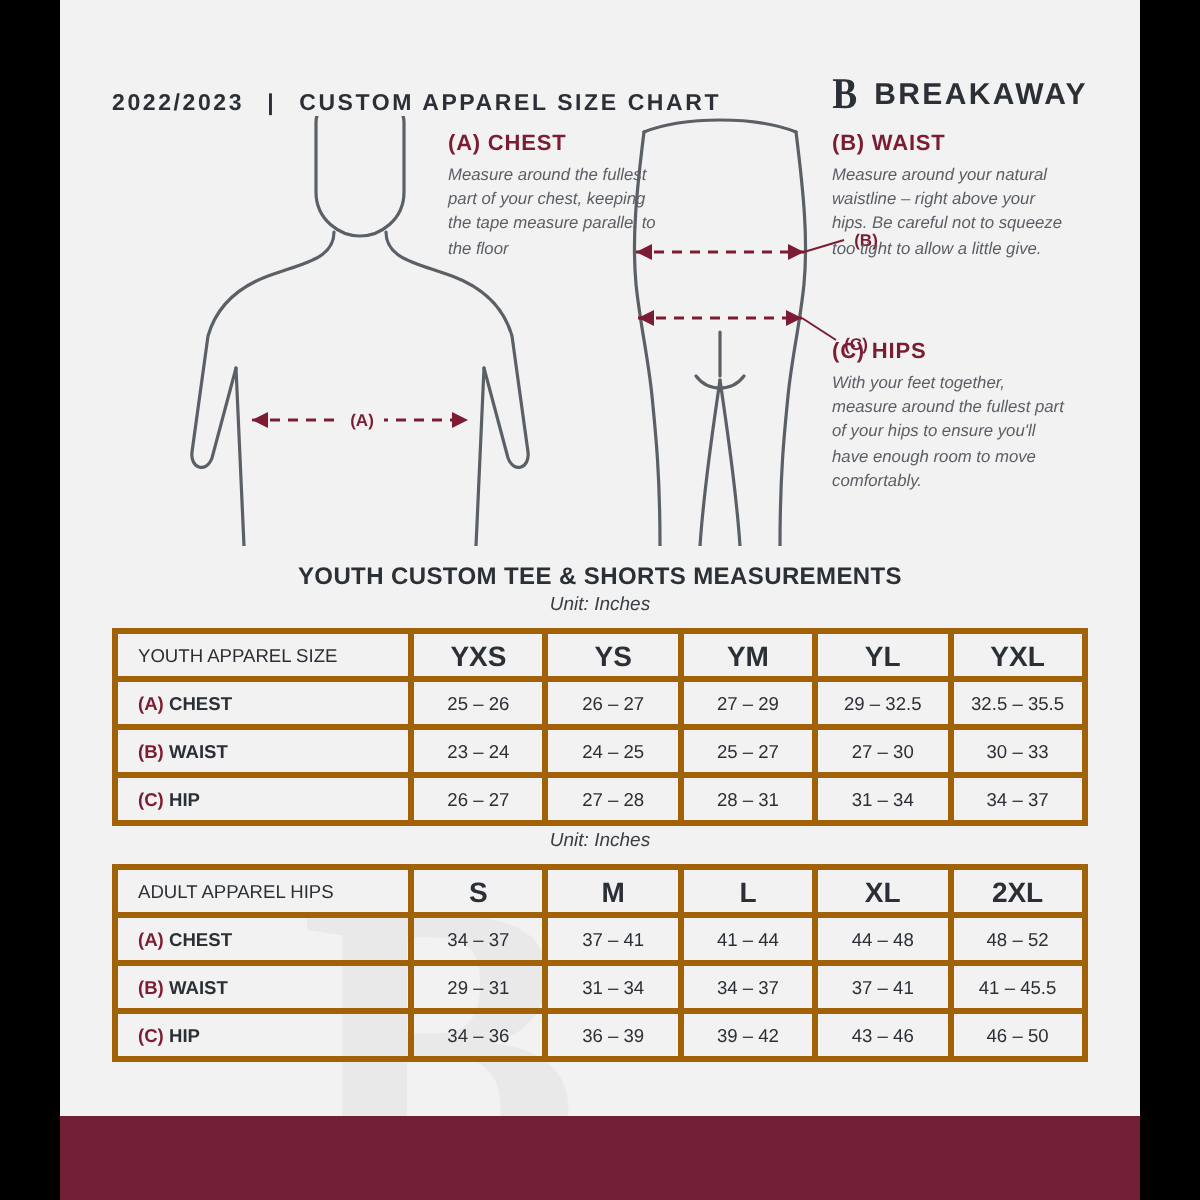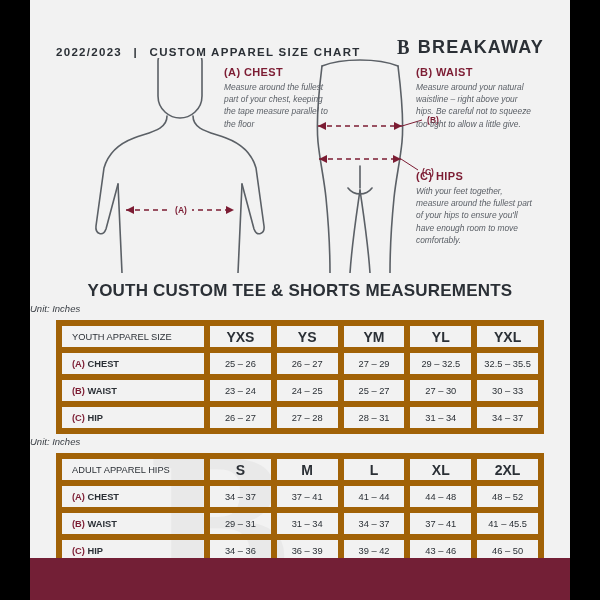--- a/index.html
+++ b/index.html
@@ -64,21 +64,21 @@
   }
   .brand-mark {
     font-family: "Liberation Serif", serif;
     font-size: 22px;
     font-weight: bold;
     color: #2b3036;
     line-height: 1;
     transform: scaleX(0.85);
   }
   .brand-name {
-    font-size: 18px;
+    font-size: 15px;
     font-weight: bold;
     letter-spacing: 1.2px;
     color: #2b3036;
   }
 
   .diagram {
     position: relative;
     z-index: 2;
     height: 215px;
   }
@@ -99,48 +99,48 @@
     font-size: 8.4px;
     font-style: italic;
     color: #5a5f66;
     line-height: 1.45;
   }
 
   .section-title {
     position: relative;
     z-index: 2;
     text-align: center;
-    font-size: 17px;
+    font-size: 12px;
     font-weight: bold;
     color: #2b3036;
     letter-spacing: .2px;
     margin-top: 8px;
   }
   .section-sub {
     position: relative;
     z-index: 2;
-    text-align: left;
+    text-align: center;
     font-size: 9.5px;
     font-style: italic;
     color: #3a3f45;
     margin-top: 2px;
     margin-bottom: 6px;
   }
 
   table.sizes {
     position: relative;
     z-index: 2;
     border-collapse: collapse;
     width: 488px;
     margin: 0 auto;
     background: transparent;
     table-layout: fixed;
   }
   table.sizes th, table.sizes td {
-    border: 6px solid #a16207;
+    border: 3px solid #a16207;
     height: 21px;
     font-size: 9.3px;
     color: #2b3036;
     text-align: center;
     padding: 0;
   }
   table.sizes th.hdr-label, table.sizes td.row-label {
     text-align: left;
     padding-left: 10px;
   }

